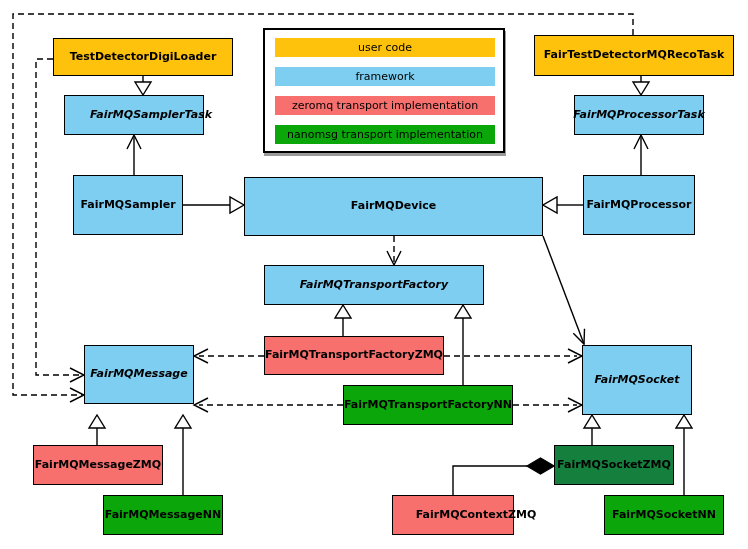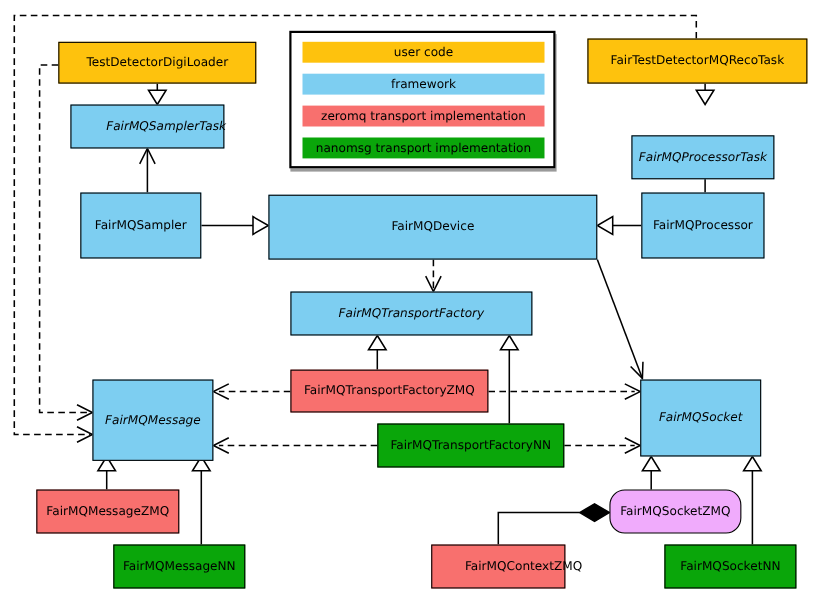--- a/index.html
+++ b/index.html
@@ -6,36 +6,36 @@
   #stage {
     position:relative; width:748px; height:549px;
     background:#fff; overflow:hidden;
     font-family:"DejaVu Sans","Liberation Sans",sans-serif;
   }
   #wires { position:absolute; left:0; top:0; z-index:0; }
   .node {
     position:absolute; z-index:1;
     display:flex; align-items:center; justify-content:center;
     border:1.5px solid #000; box-sizing:border-box;
-    font-size:11px; font-weight:normal; color:#000; text-align:center;
+    font-size:11px; font-weight:bold; color:#000; text-align:center;
     line-height:1.1;
   }
   .abstract { font-style:italic; }
   
   #n-digiloader      { left:53px;  top:38px;  width:180px; height:38px; }
   #n-recotask        { left:534px; top:35px;  width:200px; height:41px; }
   #n-samplertask     { left:64px;  top:95px;  width:140px; height:40px;padding-left:34px; }
-  #n-processortask   { left:574px; top:95px;  width:130px; height:40px;margin-top:28px; }
+  #n-processortask   { left:574px; top:95px;  width:130px; height:40px; }
   #n-sampler         { left:73px;  top:175px; width:110px; height:60px; }
   #n-device          { left:244px; top:177px; width:299px; height:59px; }
   #n-processor       { left:583px; top:175px; width:112px; height:60px; }
   #n-transportfactory{ left:264px; top:265px; width:220px; height:40px; }
   #n-factoryzmq      { left:264px; top:336px; width:180px; height:39px; }
   #n-factorynn       { left:343px; top:385px; width:170px; height:40px; }
-  #n-message         { left:84px;  top:345px; width:110px; height:74px; }
+  #n-message         { left:84px;  top:345px; width:110px; height:59px; }
   #n-socket          { left:582px; top:345px; width:110px; height:70px; }
   #n-messagezmq      { left:33px;  top:445px; width:130px; height:40px; }
   #n-messagenn       { left:103px; top:495px; width:120px; height:40px; }
   #n-contextzmq      { left:392px; top:495px; width:122px; height:40px; }
   #n-socketzmq       { left:554px; top:445px; width:120px; height:40px; }
   #n-socketnn        { left:604px; top:495px; width:120px; height:40px; }
   
   #legend {
     position:absolute; z-index:2; left:263px; top:28px; width:242px; height:125px;
     background:#fff; border:2px solid #000; box-sizing:border-box;
@@ -137,16 +137,16 @@
   <div class="node" id="n-device" style="background-color: rgb(125, 206, 241);">FairMQDevice</div>
   <div class="node" id="n-processor" style="background-color: rgb(125, 206, 241);">FairMQProcessor</div>
   <div class="node abstract" id="n-transportfactory" style="background-color: rgb(125, 206, 241);">FairMQTransportFactory</div>
   <div class="node" id="n-factorynn" style="background-color: rgb(10, 166, 10);">FairMQTransportFactoryNN</div>
   <div class="node" id="n-factoryzmq" style="background-color: rgb(248, 112, 110);">FairMQTransportFactoryZMQ</div>
   <div class="node abstract" id="n-message" style="background-color: rgb(125, 206, 241);">FairMQMessage</div>
   <div class="node abstract" id="n-socket" style="background-color: rgb(125, 206, 241);">FairMQSocket</div>
   <div class="node" id="n-messagezmq" style="background-color: rgb(248, 112, 110);">FairMQMessageZMQ</div>
   <div class="node" id="n-messagenn" style="background-color: rgb(10, 166, 10);">FairMQMessageNN</div>
   <div class="node" id="n-contextzmq" style="background-color: rgb(248, 112, 110); padding-left: 46px;">FairMQContextZMQ</div>
-  <div class="node" id="n-socketzmq" style="background-color: #f0abfc; border-radius: 14px;">FairMQSocketZMQ</div>
+  <div class="node" id="n-socketzmq" style="background-color: #15803d;">FairMQSocketZMQ</div>
   <div class="node" id="n-socketnn" style="background-color: rgb(10, 166, 10);">FairMQSocketNN</div>
 
 </div>
 
 </body></html>

